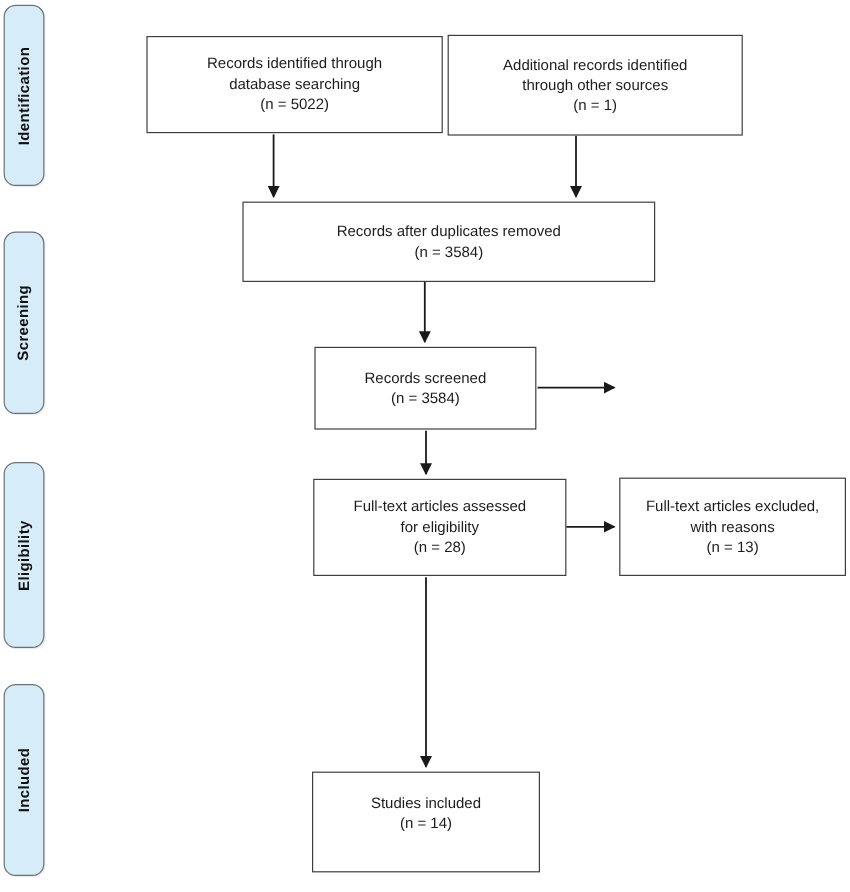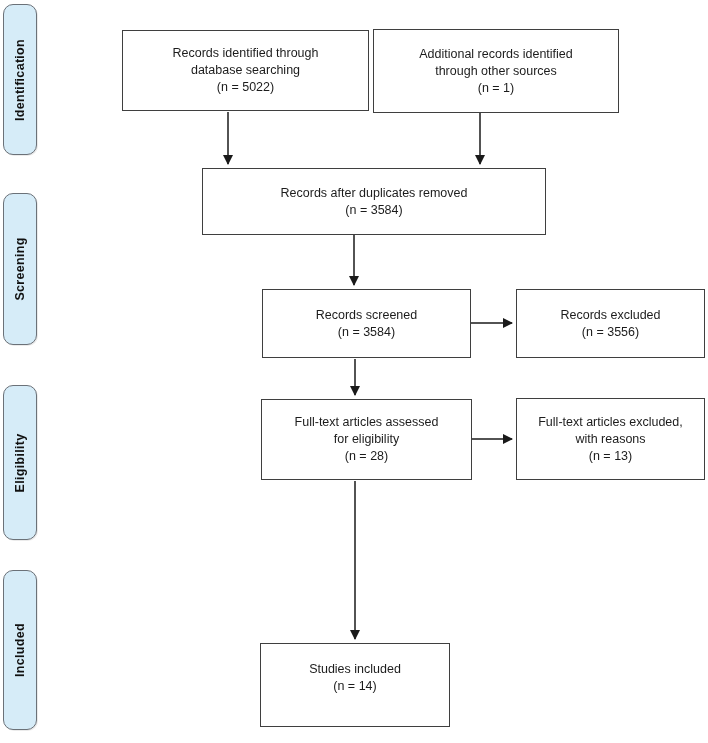--- a/index.html
+++ b/index.html
@@ -92,25 +92,23 @@
 database searching
 (n = 5022)</div>
 
   <div class="fbox" style="left:373px;top:29px;width:246px;height:84px;">Additional records identified
 through other sources
 (n = 1)</div>
 
   <div class="fbox" style="left:202px;top:168px;width:344px;height:67px;">Records after duplicates removed
 (n = 3584)</div>
 
-  <div class="fbox" style="left:262px;top:289px;width:209px;height:69px;">Records screened
+  <div class="fbox" style="left:262px;top:289px;width:185px;height:69px;">Records screened
 (n = 3584)</div>
 
-  <div class="fbox" style="left:516px;top:289px;width:189px;height:69px;">Records excluded
-(n = 3556)</div>
 
   <div class="fbox" style="left:261px;top:399px;width:211px;height:81px;">Full-text articles assessed
 for eligibility
 (n = 28)</div>
 
   <div class="fbox" style="left:516px;top:398px;width:189px;height:82px;">Full-text articles excluded,
 with reasons
 (n = 13)</div>
 
   <div class="fbox top-align" style="left:260px;top:643px;width:190px;height:84px;">Studies included

